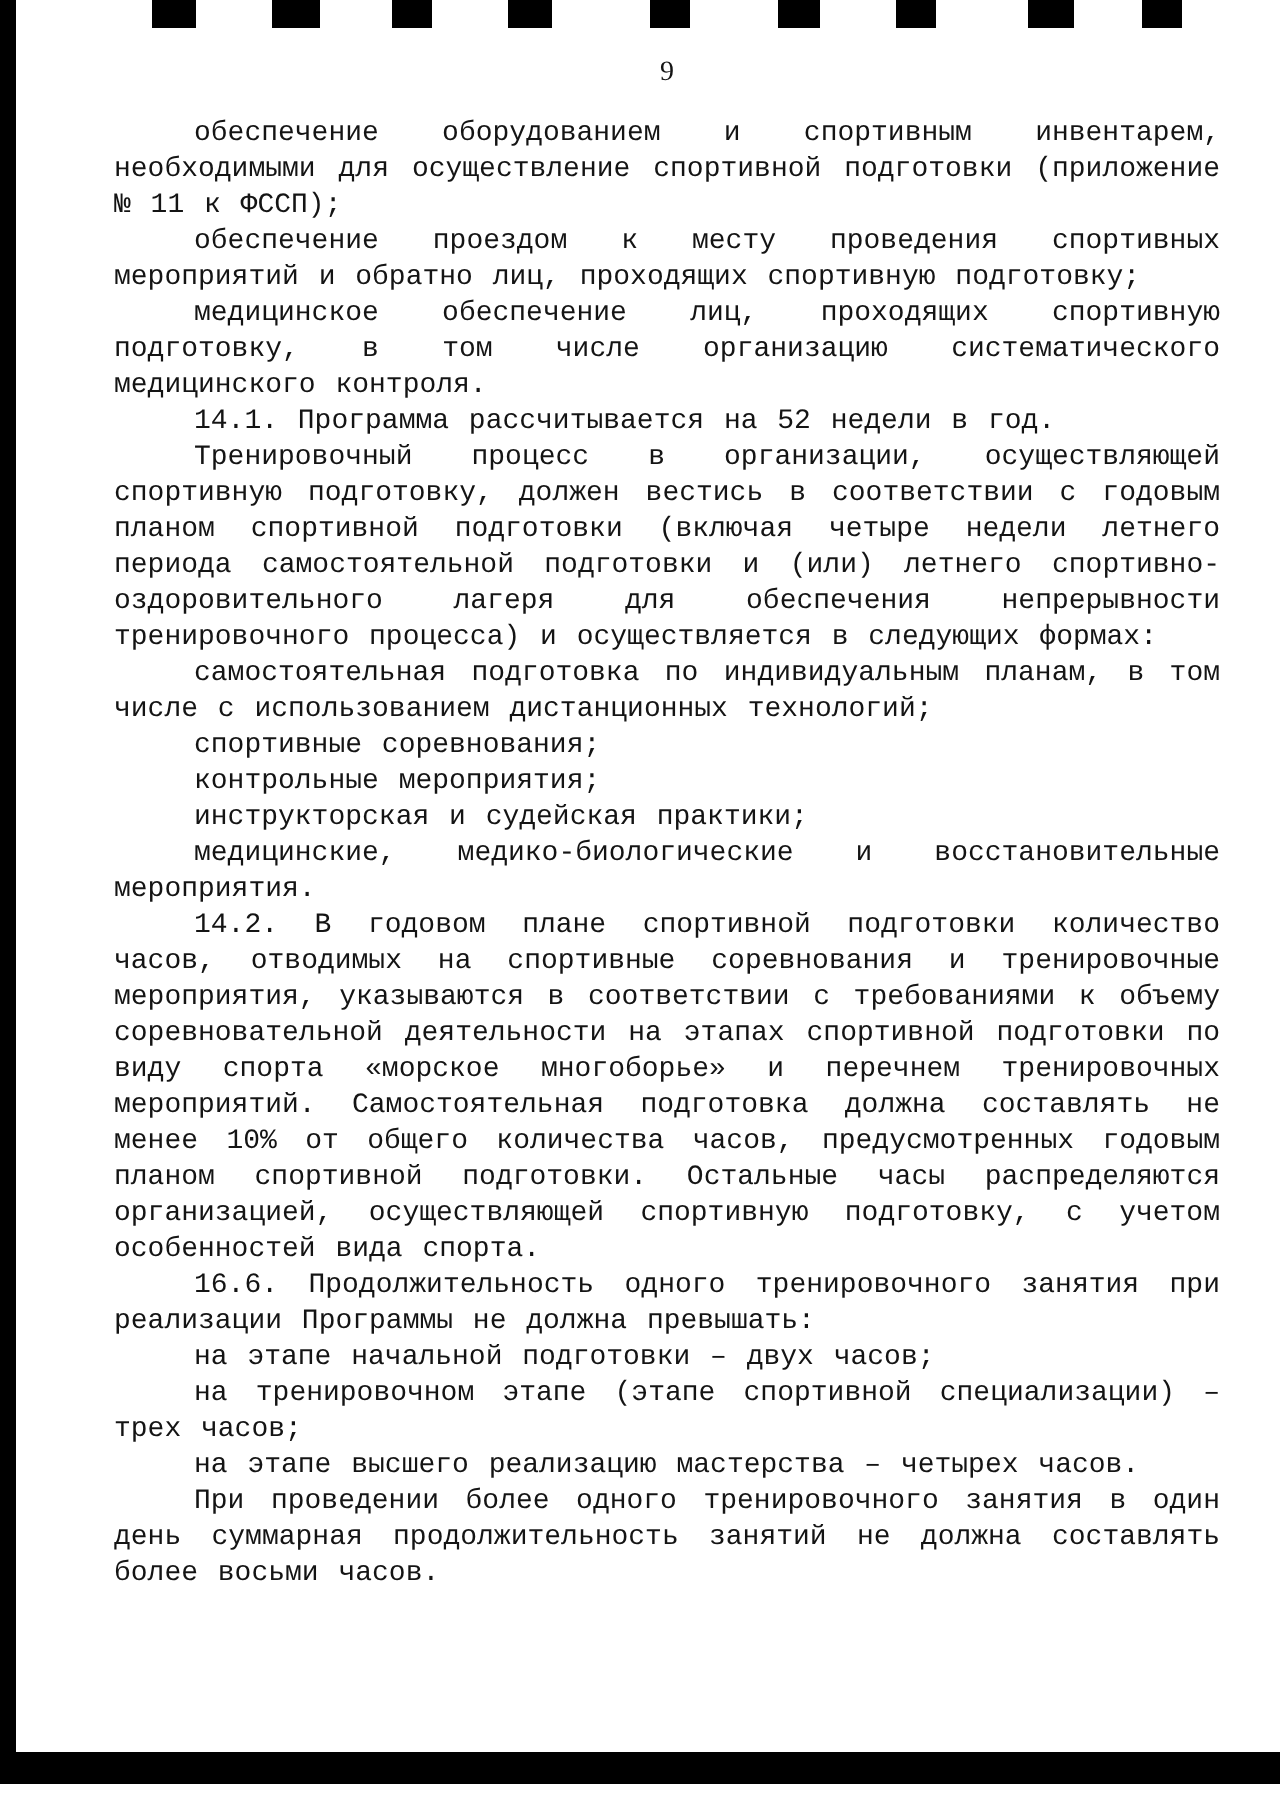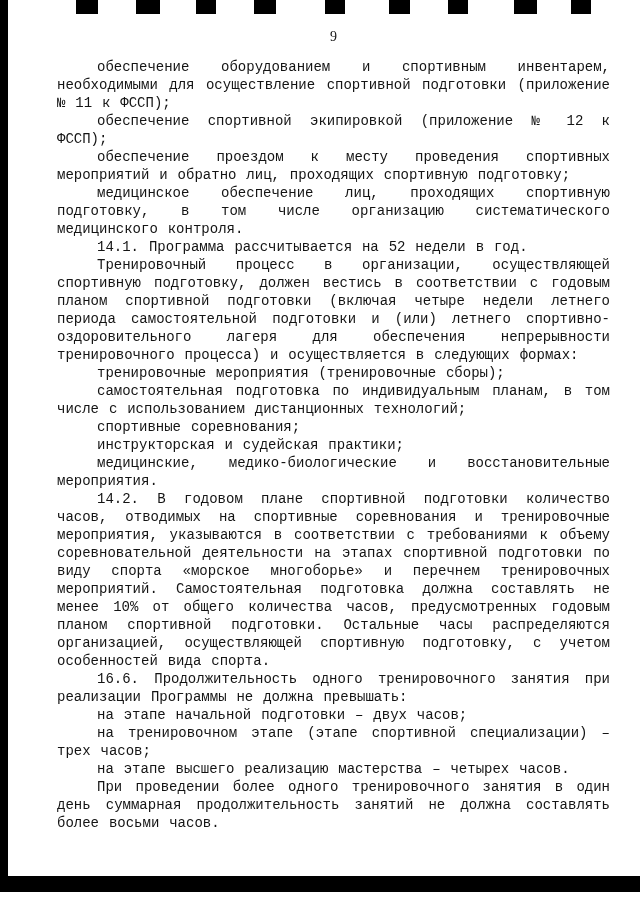--- a/index.html
+++ b/index.html
@@ -86,28 +86,27 @@
     <div class="mark" style="left:571px;width:20px"></div>
   </div>
 
   <div class="left-bar"></div>
   <div class="bottom-bar"></div>
 
   <div class="page-number">9</div>
 
   <div class="content">
     <p>обеспечение оборудованием и спортивным инвентарем, необходимыми для осуществление спортивной подготовки (приложение № 11 к ФССП);</p>
-    <p>обеспечение спортивной экипировкой (приложение № 12 к ФССП);</p>
     <p>обеспечение проездом к месту проведения спортивных мероприятий и обратно лиц, проходящих спортивную подготовку;</p>
     <p>медицинское обеспечение лиц, проходящих спортивную подготовку, в том числе организацию систематического медицинского контроля.</p>
     <p>14.1. Программа рассчитывается на 52 недели в год.</p>
     <p>Тренировочный процесс в организации, осуществляющей спортивную подготовку, должен вестись в соответствии с годовым планом спортивной подготовки (включая четыре недели летнего периода самостоятельной подготовки и (или) летнего спортивно-оздоровительного лагеря для обеспечения непрерывности тренировочного процесса) и осуществляется в следующих формах:</p>
-    <p>тренировочные мероприятия (тренировочные сборы);</p>
     <p>самостоятельная подготовка по индивидуальным планам, в том числе с использованием дистанционных технологий;</p>
     <p>спортивные соревнования;</p>
+    <p>контрольные мероприятия;</p>
     <p>инструкторская и судейская практики;</p>
     <p>медицинские, медико-биологические и восстановительные мероприятия.</p>
     <p>14.2. В годовом плане спортивной подготовки количество часов, отводимых на спортивные соревнования и тренировочные мероприятия, указываются в соответствии с требованиями к объему соревновательной деятельности на этапах спортивной подготовки по виду спорта «морское многоборье» и перечнем тренировочных мероприятий. Самостоятельная подготовка должна составлять не менее 10% от общего количества часов, предусмотренных годовым планом спортивной подготовки. Остальные часы распределяются организацией, осуществляющей спортивную подготовку, с учетом особенностей вида спорта.</p>
     <p>16.6. Продолжительность одного тренировочного занятия при реализации Программы не должна превышать:</p>
     <p>на этапе начальной подготовки – двух часов;</p>
     <p>на тренировочном этапе (этапе спортивной специализации) – трех часов;</p>
     <p>на этапе высшего реализацию мастерства – четырех часов.</p>
     <p>При проведении более одного тренировочного занятия в один день суммарная продолжительность занятий не должна составлять более восьми часов.</p>
   </div>
 

